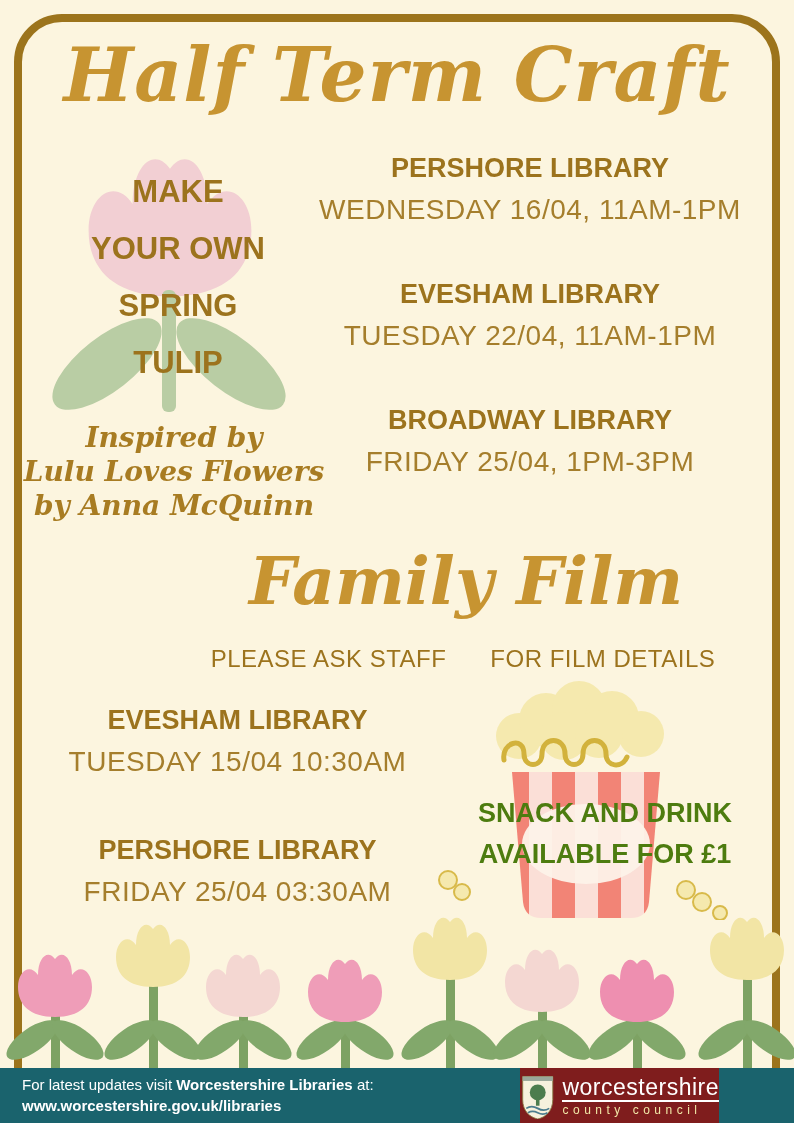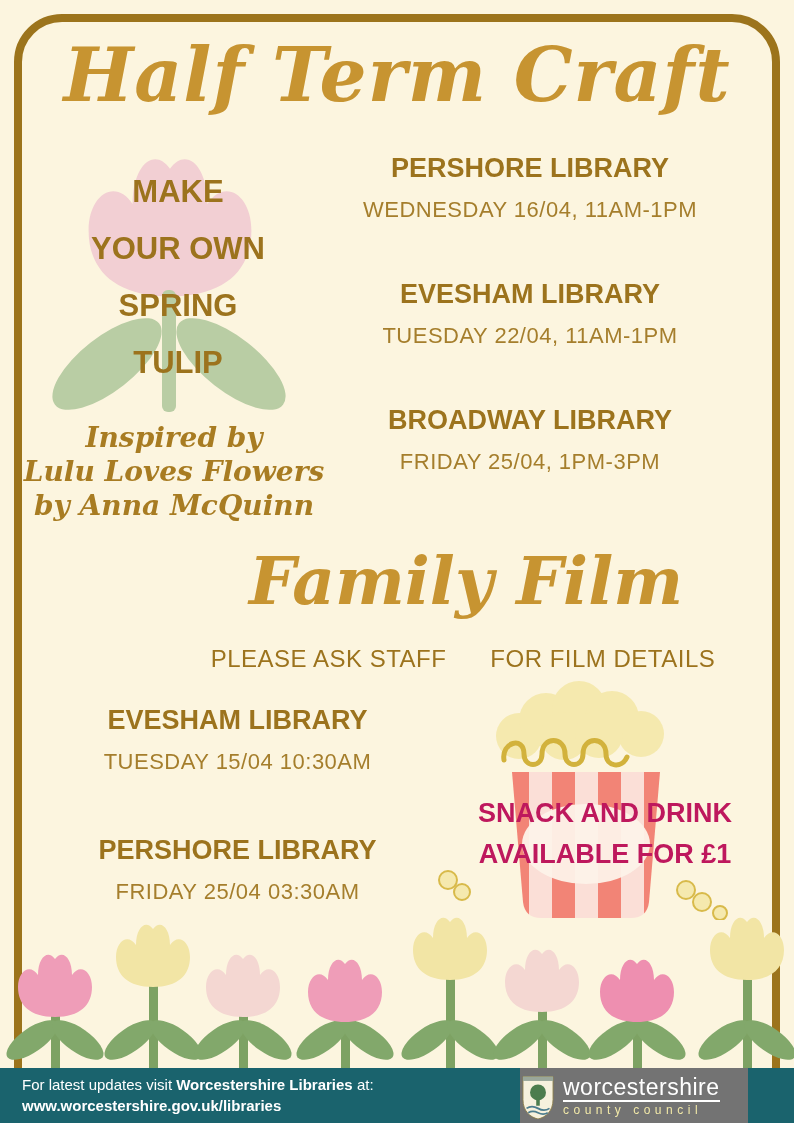--- a/index.html
+++ b/index.html
@@ -22,51 +22,51 @@
     text-align:center;font-size:74px;letter-spacing:1px;
   }
   .tulip-illustration{position:absolute;left:35px;top:132px;z-index:2;}
   .craft-promo{
     position:absolute;left:46px;top:163px;width:264px;z-index:3;
     text-align:center;font-size:31px;font-weight:700;color:#9C731D;line-height:57px;
   }
   .craft-events{position:absolute;left:295px;top:148px;width:470px;z-index:3;}
   .event{ text-align:center;margin-bottom:44px; }
   .event .lib{font-size:27px;font-weight:700;color:#9C731D;line-height:41px;}
-  .event .when{font-size:22px;color:#A57E2C;line-height:41px;letter-spacing:.5px;}
+  .event .when{font-size:28px;color:#A57E2C;line-height:41px;letter-spacing:.5px;}
   .inspired{
     position:absolute;left:20px;top:421px;width:308px;z-index:3;
     text-align:center;font-family:"DejaVu Serif",serif;font-style:italic;font-weight:700;
     font-size:28px;line-height:34px;color:#A87C22;
   }
   .film-heading{
     position:absolute;left:150px;right:12px;top:542px;z-index:3;
     text-align:center;font-size:66px;
   }
   .film-note{
     position:absolute;left:150px;right:18px;top:645px;z-index:3;
     display:flex;justify-content:center;gap:44px;
     font-size:24px;color:#9C731D;letter-spacing:.5px;
   }
   .film-events{position:absolute;left:30px;top:700px;width:415px;z-index:3;}
   .film-events .event{margin-bottom:48px;}
   .popcorn-wrap{position:absolute;left:436px;top:678px;z-index:2;}
   .snack{
     position:absolute;left:438px;top:793px;width:334px;z-index:3;
-    text-align:center;font-weight:700;font-size:27px;line-height:41px;color:#be185d;
+    text-align:center;font-weight:700;font-size:27px;line-height:41px;color:#4d7c0f;
   }
   .tulip-row{position:absolute;left:0;top:890px;z-index:4;}
   .footer{
     position:absolute;left:0;top:1068px;width:794px;height:55px;
     background:#1A636D;z-index:5;
   }
   .footer-text{position:absolute;left:22px;top:6px;color:#FFFFFF;font-size:15px;line-height:21px;}
   .footer-text .b{font-weight:700;}
   .council-logo{
-    position:absolute;left:520px;top:0;width:228px;height:55px;background:#737373;
+    position:absolute;left:520px;top:0;width:199px;height:55px;background:#7f1d1d;
     display:flex;align-items:center;padding-left:0;box-sizing:border-box;
   }
   .logo-text{margin-left:7px;line-height:1;}
   .logo-name{
     display:inline-block;color:#FFFFFF;font-size:23px;letter-spacing:.5px;
     border-bottom:2px solid #FFFFFF;padding-bottom:1px;
   }
   .logo-sub{color:#F2E9A8;font-size:12px;letter-spacing:4.5px;margin-top:2px;}
 </style>
 </head>

